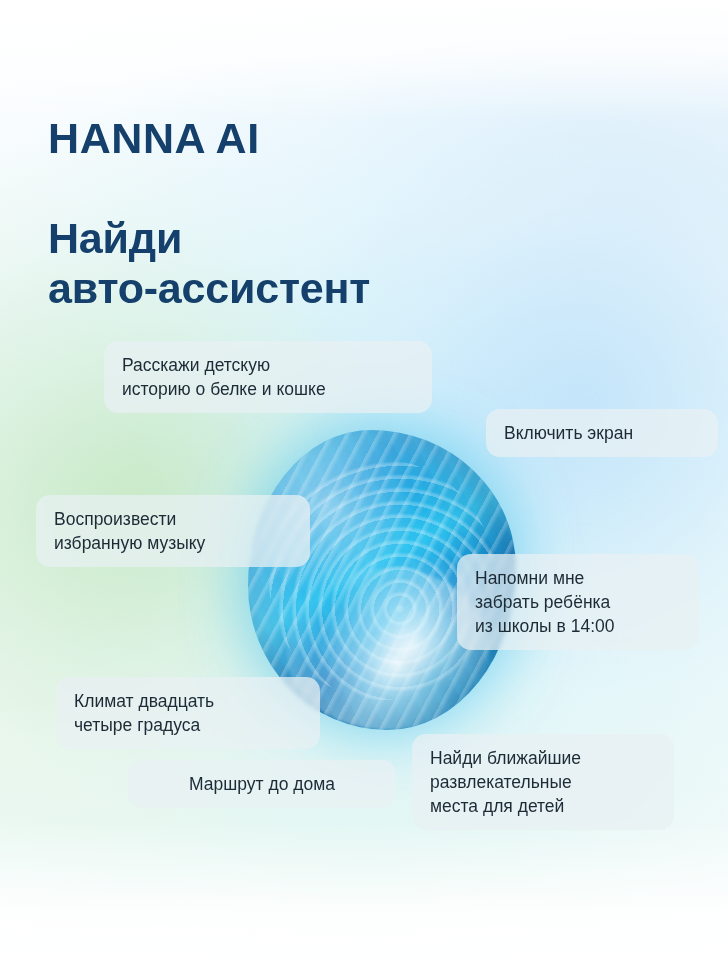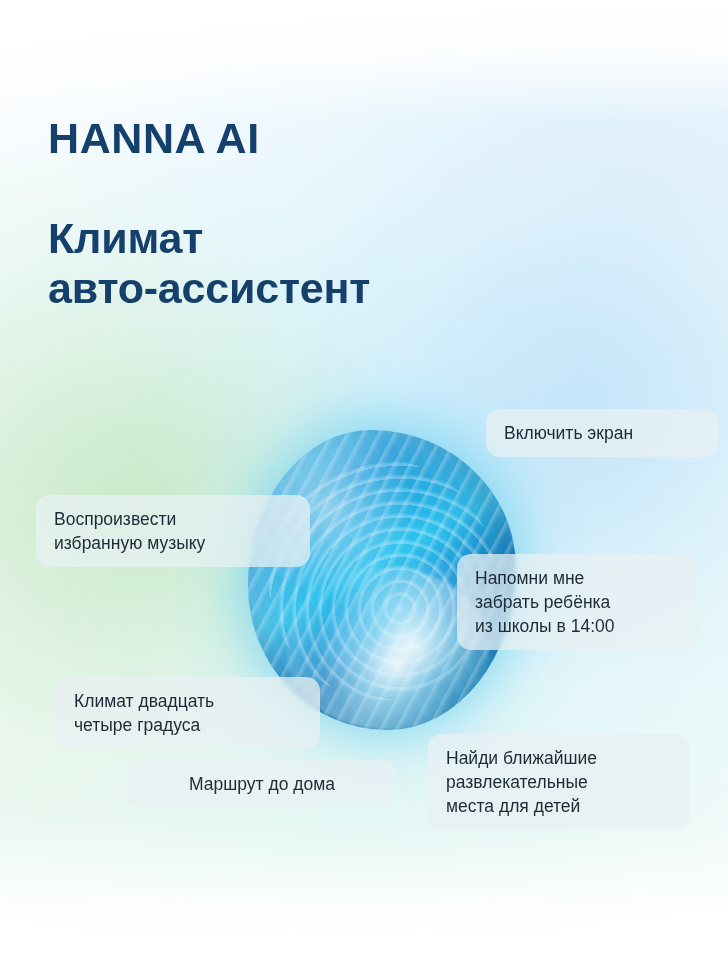--- a/index.html
+++ b/index.html
@@ -161,46 +161,48 @@
     white-space: pre-line;
     backdrop-filter: blur(2px);
   }
 
   #bubble-story      { left: 104px; top: 341px; width: 292px; }
   #bubble-screen     { left: 462px; top: 409px; width: 196px; margin-left: 24px; }
   #bubble-music      { left: 36px;  top: 495px; width: 238px; }
   #bubble-reminder   { left: 457px; top: 554px; width: 206px; }
   #bubble-climate    { left: 56px;  top: 677px; width: 228px; }
   #bubble-route      { left: 128px; top: 760px; width: 232px; text-align: center; }
-  #bubble-places     { left: 428px; top: 734px; width: 226px; }
+  #bubble-places     { left: 412px; top: 734px; width: 226px; }
 </style>
 </head>
 <body>
 
 <div class="poster">
 
   <div class="bg-base"></div>
   <div class="bg-glowA"></div>
   <div class="bg-glowB"></div>
   <div class="bg-white-top"></div>
   <div class="bg-white-bottom"></div>
 
   <div class="heading">
     <span class="brand">HANNA AI</span>
-    <span class="subtitle">Климат
+    <span class="subtitle">Найди
 авто-ассистент</span>
   </div>
 
   <div class="orb-wrap">
     <div class="orb-glow"></div>
     <div class="orb">
       <div class="orb-swirl"></div>
     </div>
   </div>
 
+  <div class="bubble" id="bubble-story">Расскажи детскую
+историю о белке и кошке</div>
   <div class="bubble" id="bubble-screen">Включить экран</div>
   <div class="bubble" id="bubble-music">Воспроизвести
 избранную музыку</div>
   <div class="bubble" id="bubble-reminder">Напомни мне
 забрать ребёнка
 из школы в 14:00</div>
   <div class="bubble" id="bubble-climate">Климат двадцать
 четыре градуса</div>
   <div class="bubble" id="bubble-route">Маршрут до дома</div>
   <div class="bubble" id="bubble-places">Найди ближайшие

